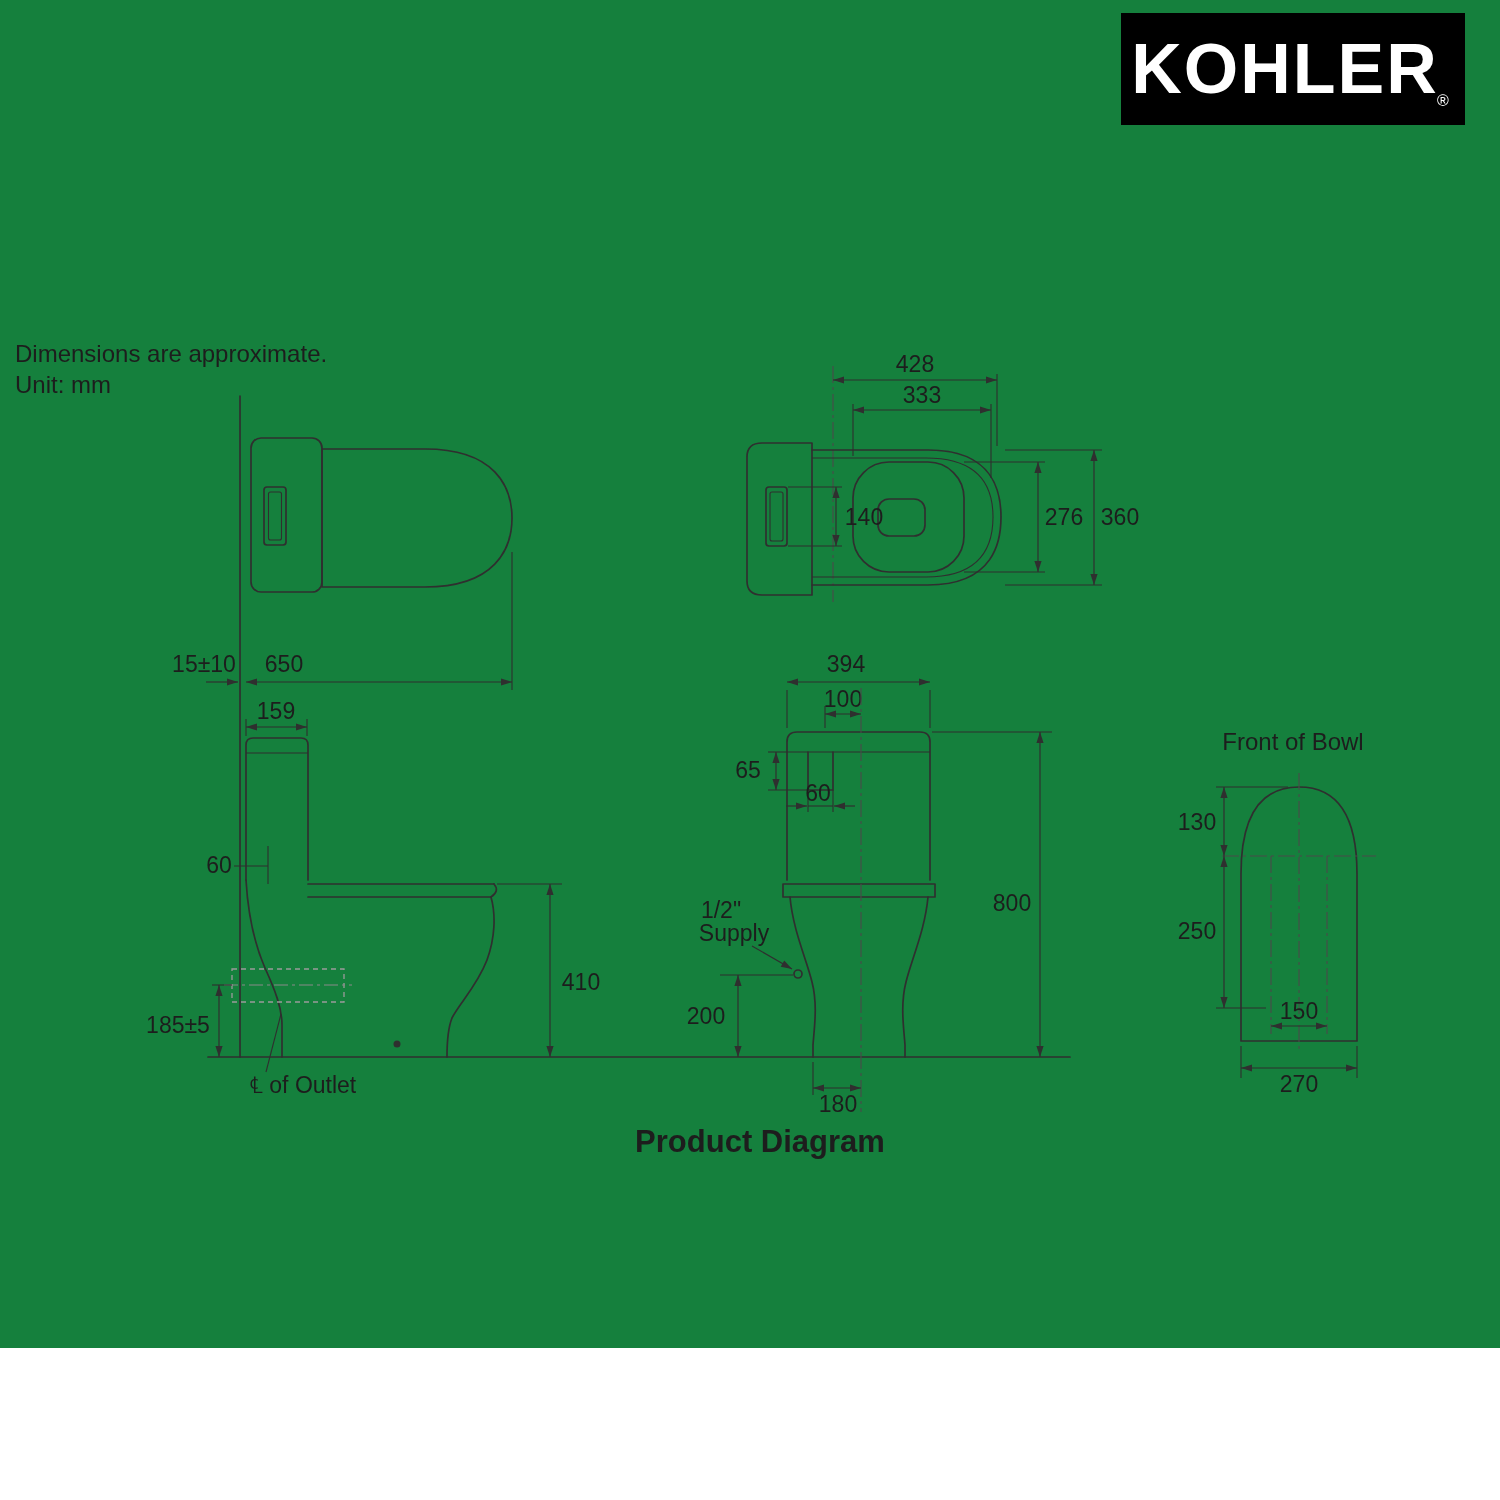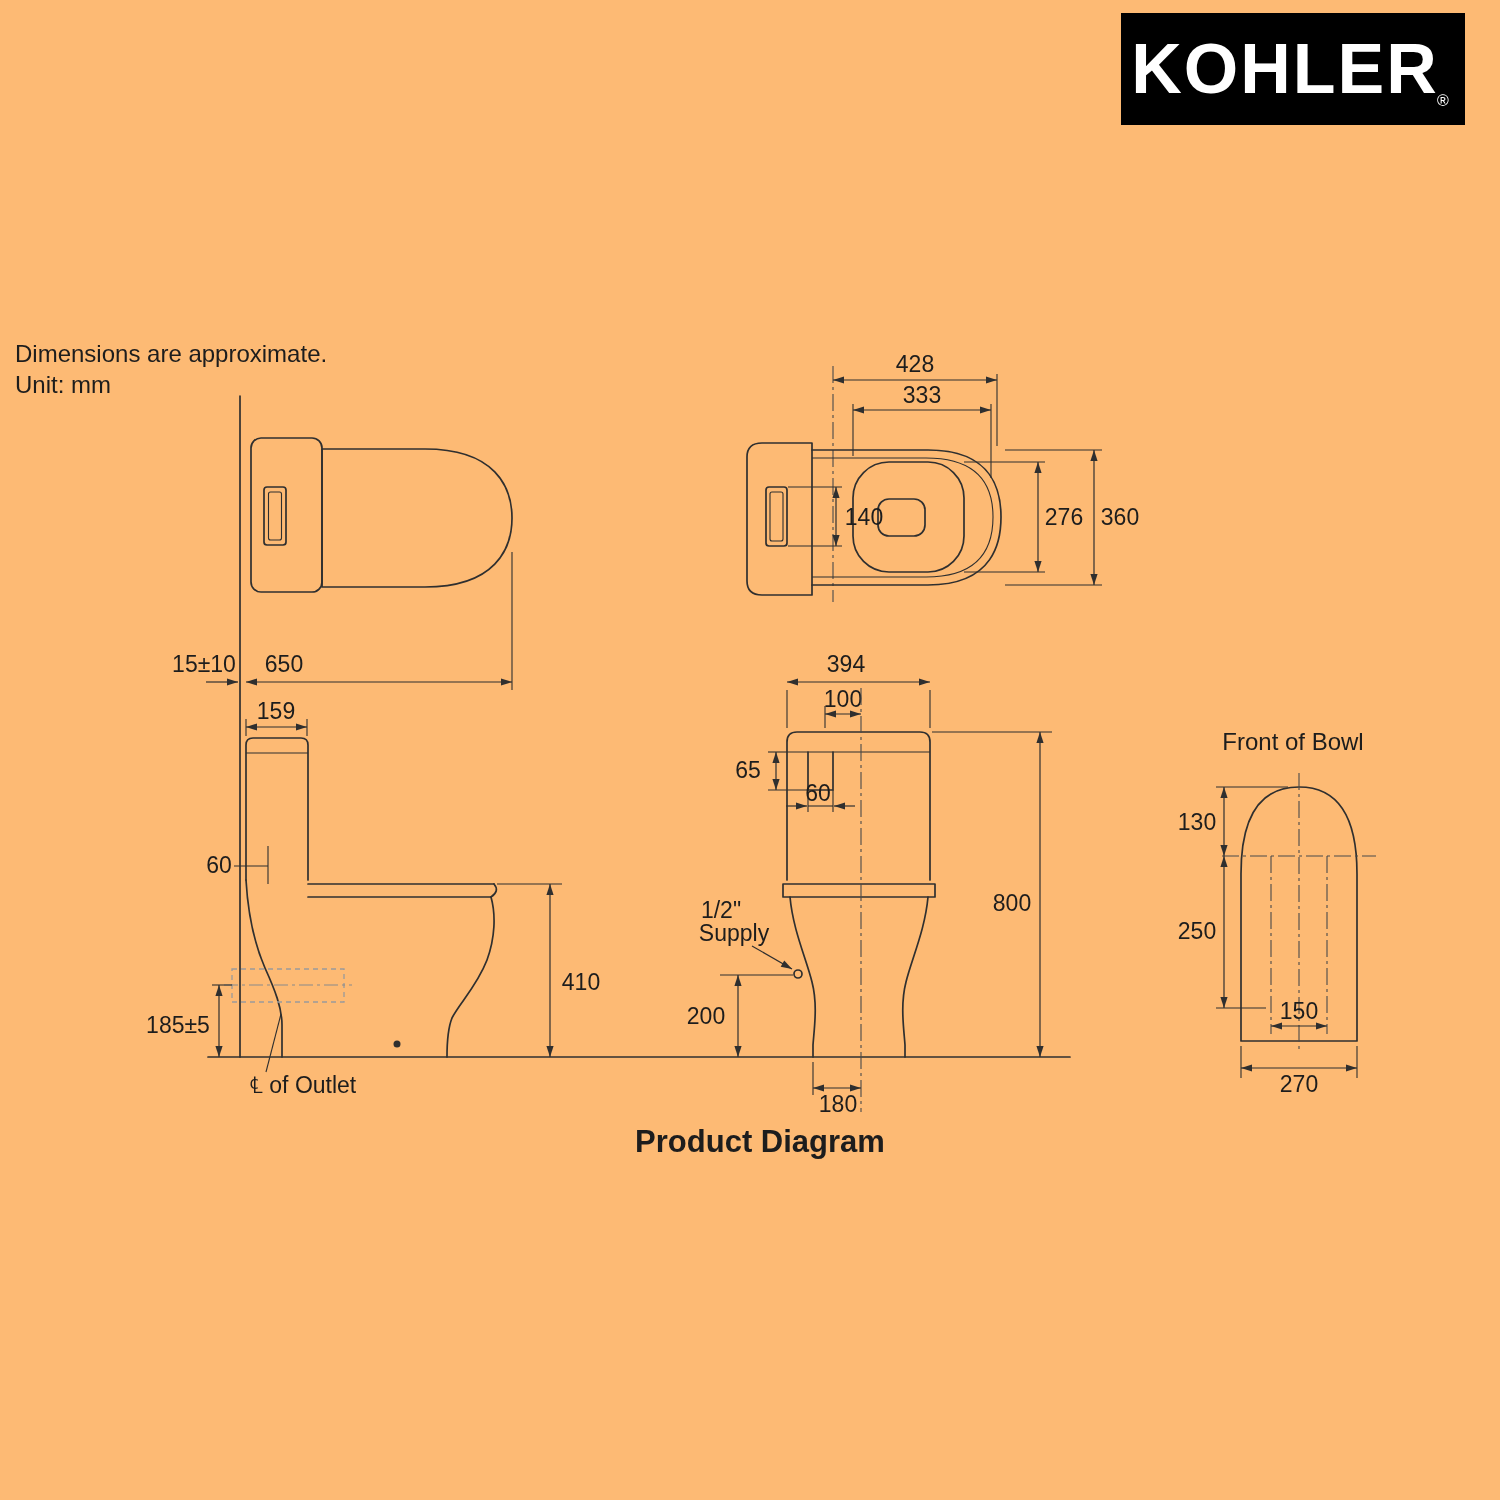--- a/index.html
+++ b/index.html
@@ -1,16 +1,16 @@
 <!DOCTYPE html>
 <html><head>
 <meta charset="utf-8">
 <style>
   html,body{margin:0;padding:0;background:#ffffff;}
-  .page{position:relative;width:1500px;height:1500px;background:#fdba74;overflow:hidden;
+  .page{position:relative;width:1500px;height:1348px;background:#15803d;overflow:hidden;
         font-family:"Liberation Sans",sans-serif;}
   svg{position:absolute;left:0;top:0;}
   
   .ln   {fill:none;stroke:#2f2f2f;stroke-width:1.7;stroke-linejoin:round;stroke-linecap:round;}
   .ext  {fill:none;stroke:#2f2f2f;stroke-width:1.1;}
   .dim  {fill:none;stroke:#2f2f2f;stroke-width:1.2;marker-start:url(#arr);marker-end:url(#arr);}
   .arr1 {fill:none;stroke:#2f2f2f;stroke-width:1.2;marker-end:url(#arr);}
   .cl   {fill:none;stroke:#4a4a4a;stroke-width:1.1;stroke-dasharray:17 4 3 4;}
   .dash {fill:none;stroke:#9a9a9a;stroke-width:1.3;stroke-dasharray:5 4;}
   .cl-gray{fill:none;stroke:#8a8a8a;stroke-width:1.1;stroke-dasharray:14 4 3 4;}

